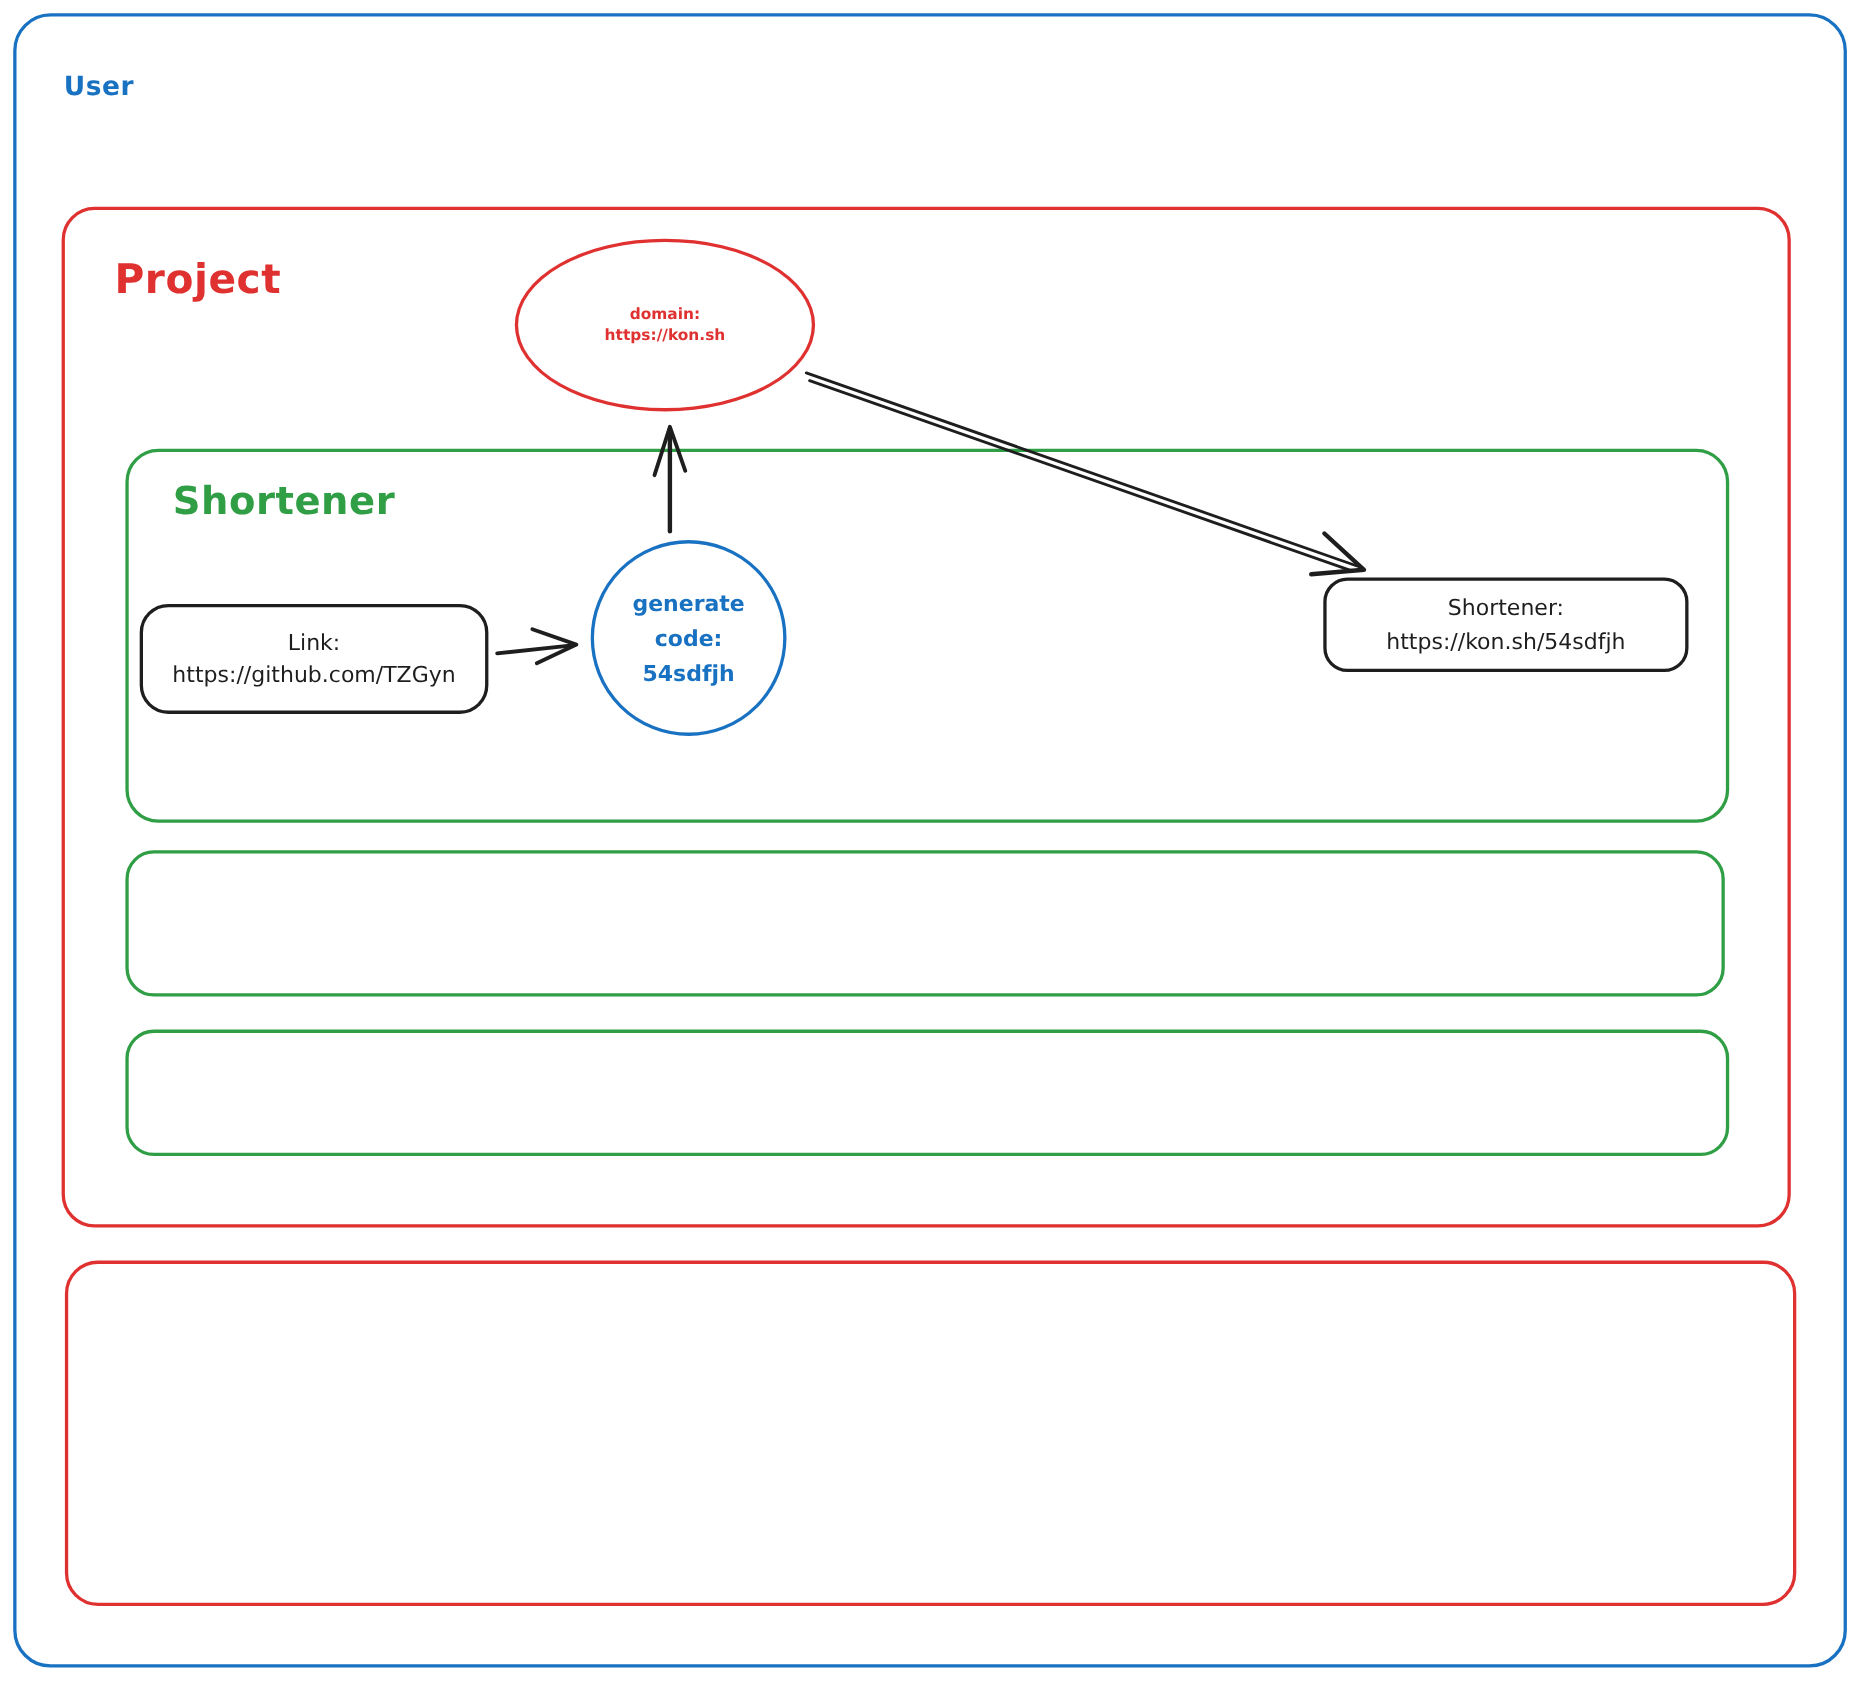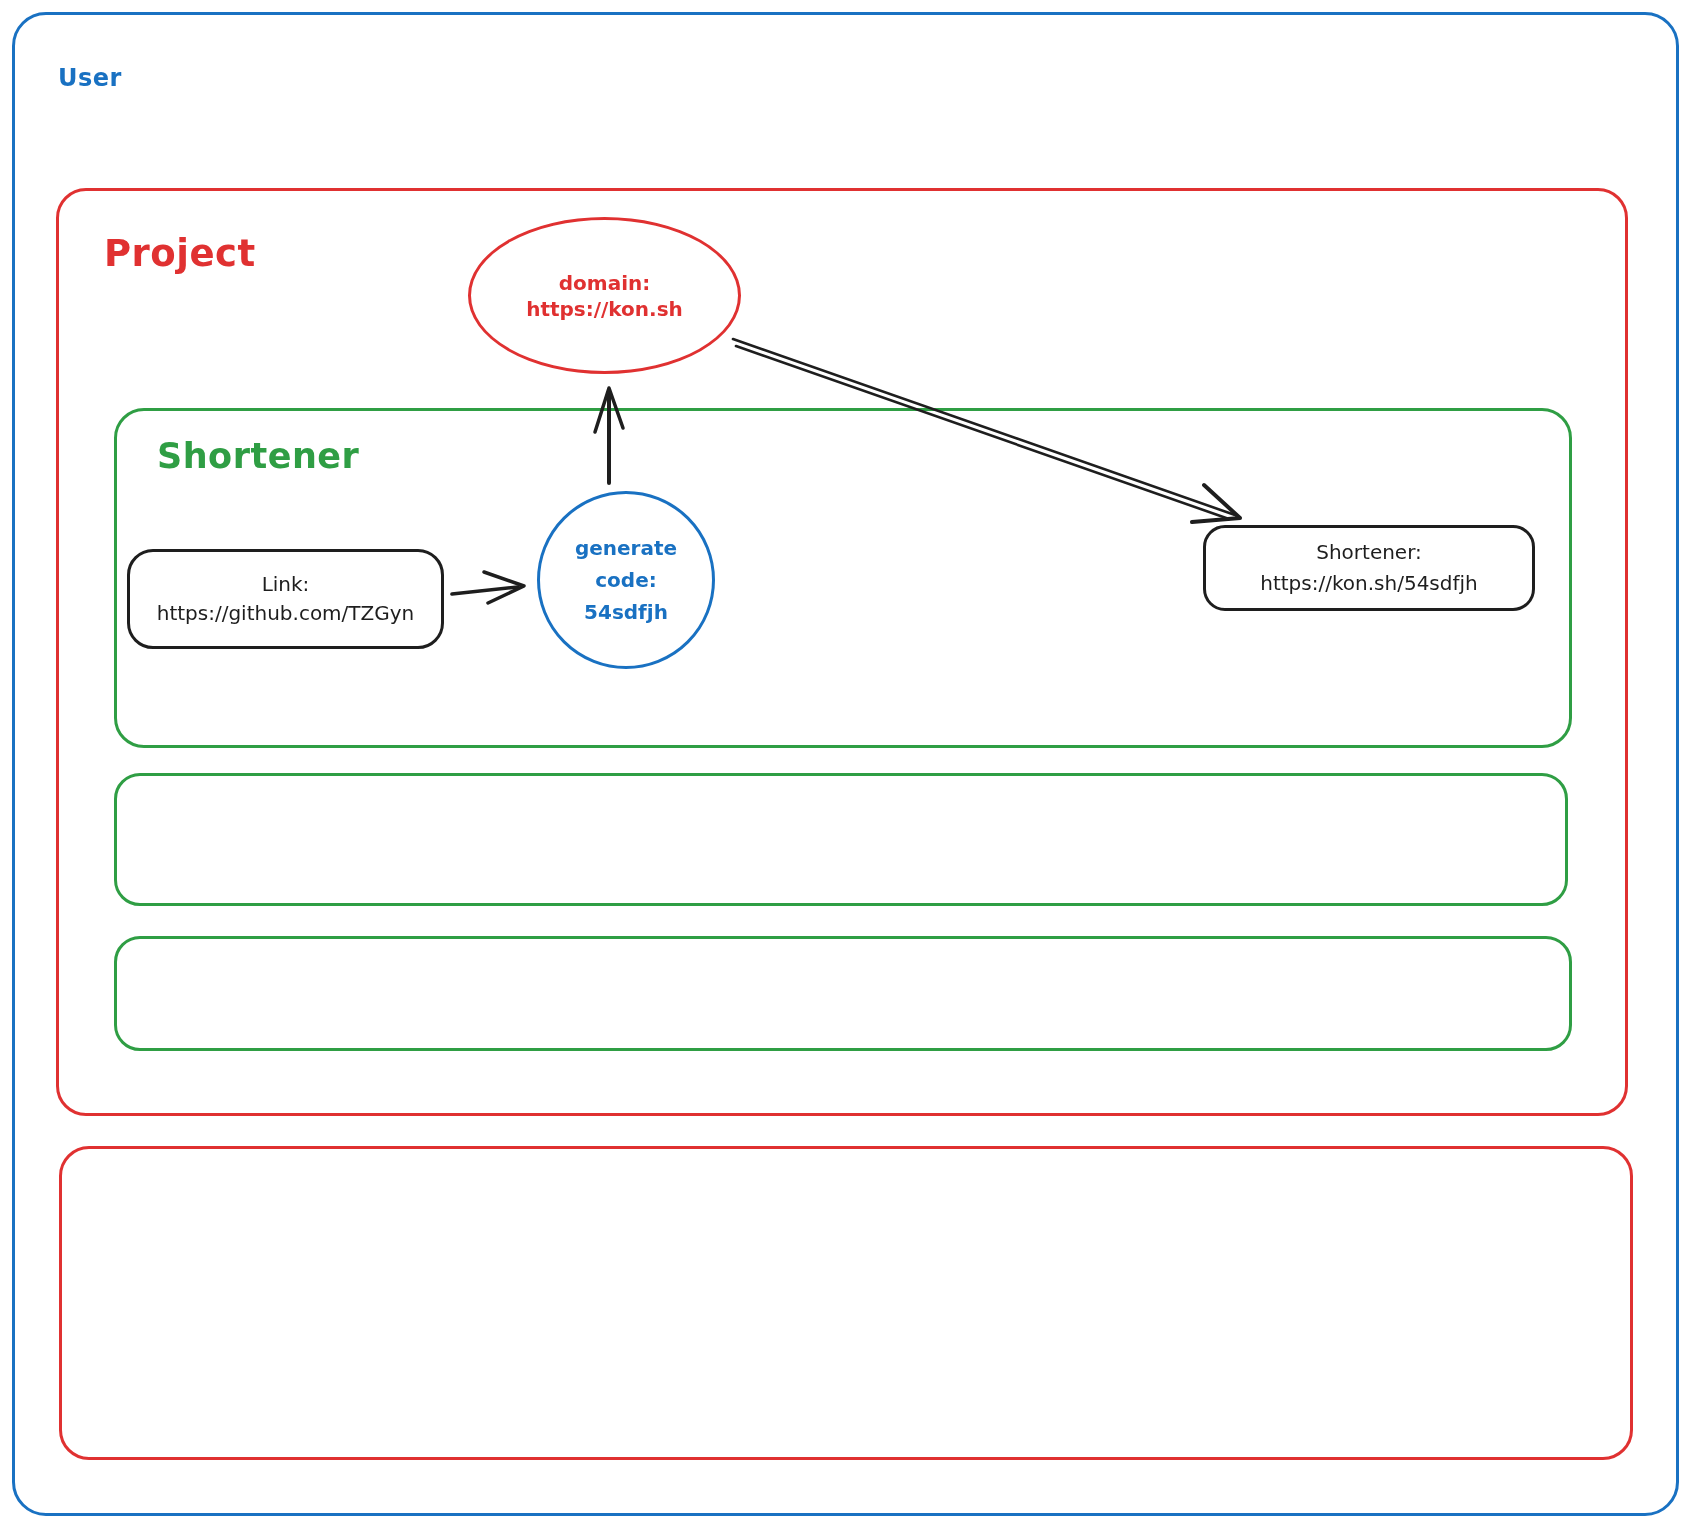--- a/index.html
+++ b/index.html
@@ -41,21 +41,21 @@
   #project-label { left: 104px; top: 232px; font-size: 37px; color: #e03131; }
   #shortener-box   { left: 114px; top: 408px; width: 1458px; height: 340px; border-width: 3.5px; border-color: #2f9e44; border-radius: 30px; }
   #shortener-label { left: 133px; top: 436px; font-size: 35px; color: #2f9e44; margin-left: 24px; }
   #green-panel-2 { left: 114px; top: 773px; width: 1454px; height: 133px; border-width: 3.5px; border-color: #2f9e44; border-radius: 26px; }
   #green-panel-3 { left: 114px; top: 936px; width: 1458px; height: 115px; border-width: 3.5px; border-color: #2f9e44; border-radius: 26px; }
   #red-panel-bottom { left: 59px; top: 1146px; width: 1574px; height: 314px; border-width: 3.5px; border-color: #e03131; border-radius: 30px; }
   
   #domain-ellipse {
     left: 468px; top: 217px; width: 273px; height: 157px;
     border-width: 3.5px; border-color: #e03131; border-radius: 50%;
-    color: #e03131; font-size: 20px; line-height: 1.3; font-weight: 600;
+    color: #e03131; font-size: 14px; line-height: 1.3; font-weight: 600;
   }
   #link-node {
     left: 127px; top: 549px; width: 317px; height: 100px;
     border-width: 3px; border-color: #1e1e1e; border-radius: 26px;
     color: #1e1e1e; font-size: 20px; line-height: 1.45;
   }
   #generate-node {
     left: 537px; top: 491px; width: 178px; height: 178px;
     border-width: 3.5px; border-color: #1971c2; border-radius: 50%;
     color: #1971c2; font-size: 20px; line-height: 1.6; font-weight: 600;

